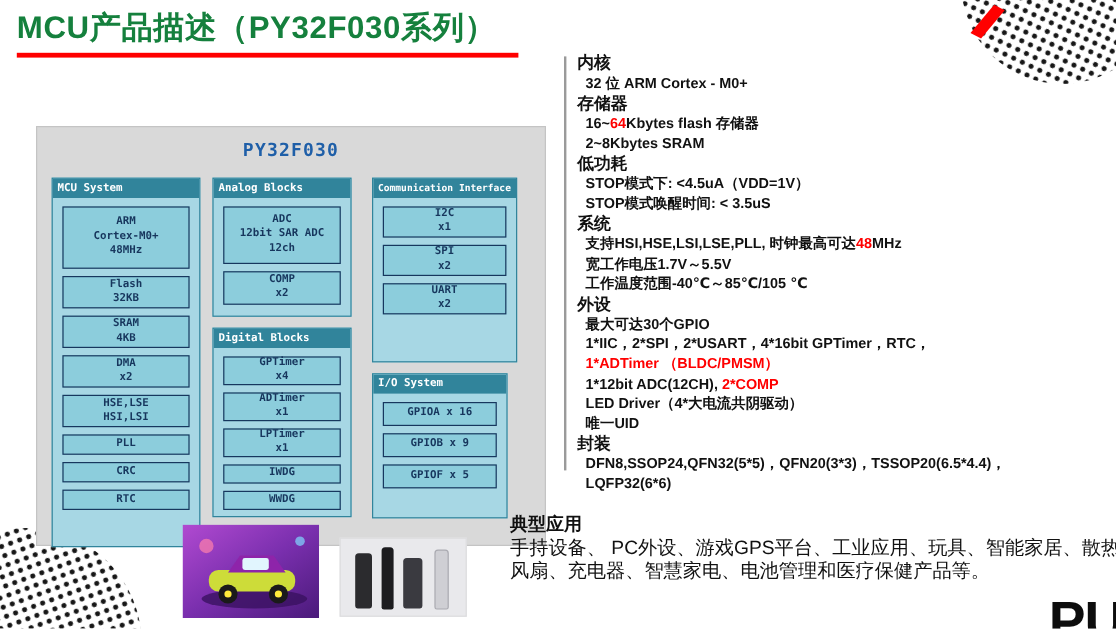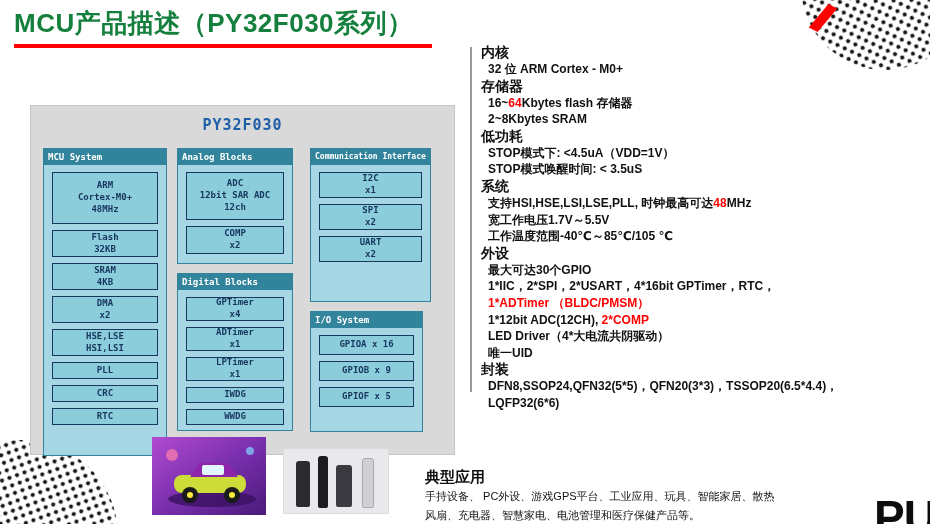--- a/index.html
+++ b/index.html
@@ -28,23 +28,23 @@
   
   .divider { position:absolute; left:470px; top:47px; width:2px; height:345px; background:#9a9a9a; }
 
   
   .specs { position:absolute; left:481px; top:44px; width:445px; color:#111; }
   .spec-header { font-size:14px; font-weight:bold; line-height:17px; }
   .spec-line { font-size:12px; line-height:16.6px; padding-left:7px; white-space:nowrap;font-weight:bold; }
   .red { color:#ff0000; }
 
   
-  .typical { position:absolute; left:425px; top:467px; width:502px; color:#111; }
+  .typical { position:absolute; left:425px; top:428px; width:502px; color:#111; }
   .typical-header { font-size:15px; font-weight:bold; line-height:20px; }
-  .typical-line { font-size:11px; line-height:19px; white-space:nowrap; }
+  .typical-line { font-size:16px; line-height:19px; white-space:nowrap; }
 
   
   .photo-car { position:absolute; left:152px; top:437px; width:114px; height:78px; overflow:hidden; }
   .photo-vape { position:absolute; left:283px; top:448px; width:106px; height:66px; background:#e9e9ec; border:1px solid #dcdcdf; }
   .vape-bar { position:absolute; border-radius:3px 3px 2px 2px; }
 </style>
 </head>
 <body>
 
 <div id="slide">

